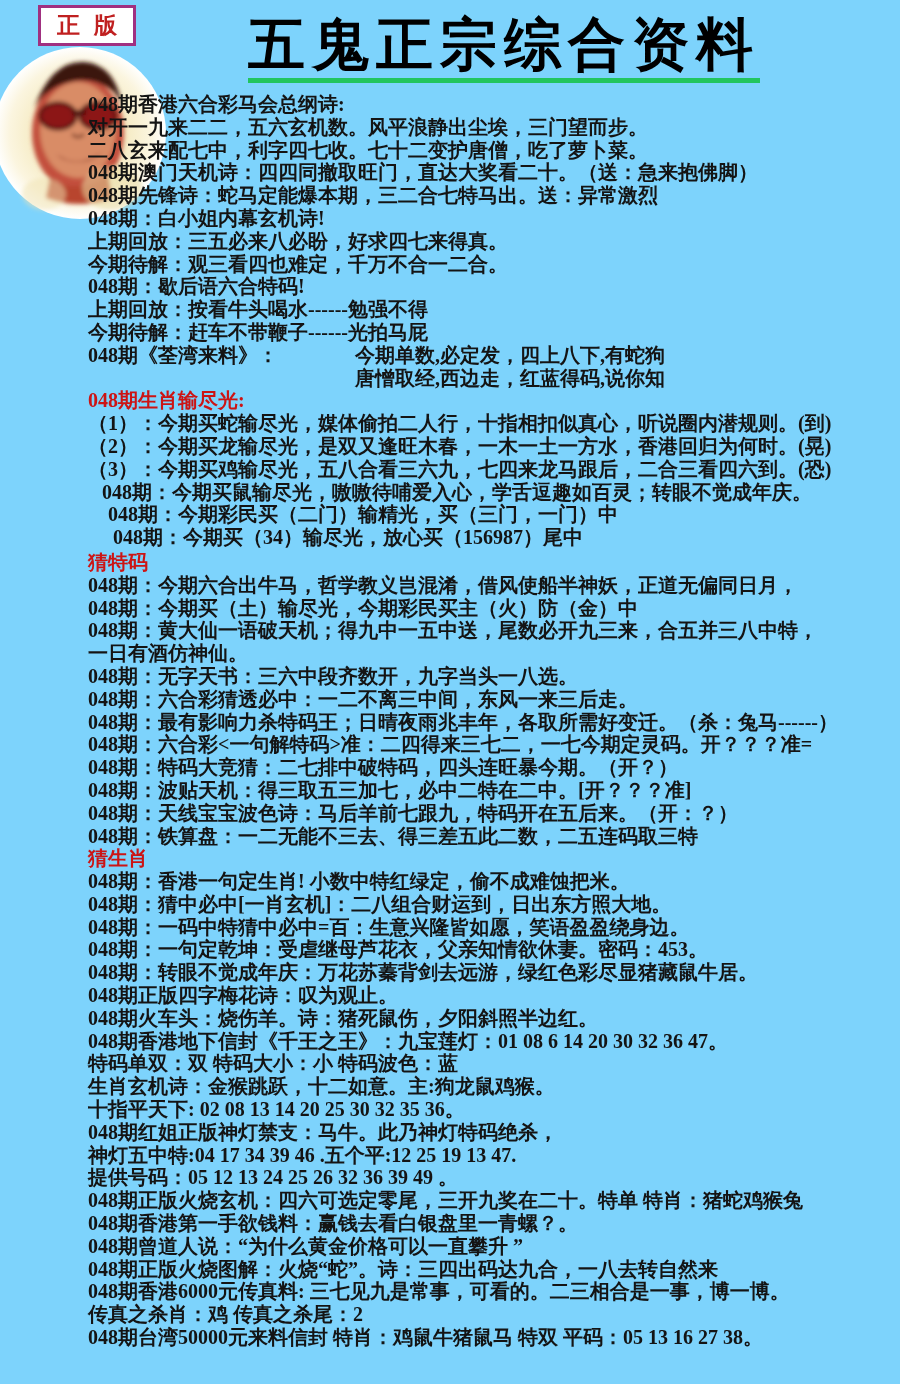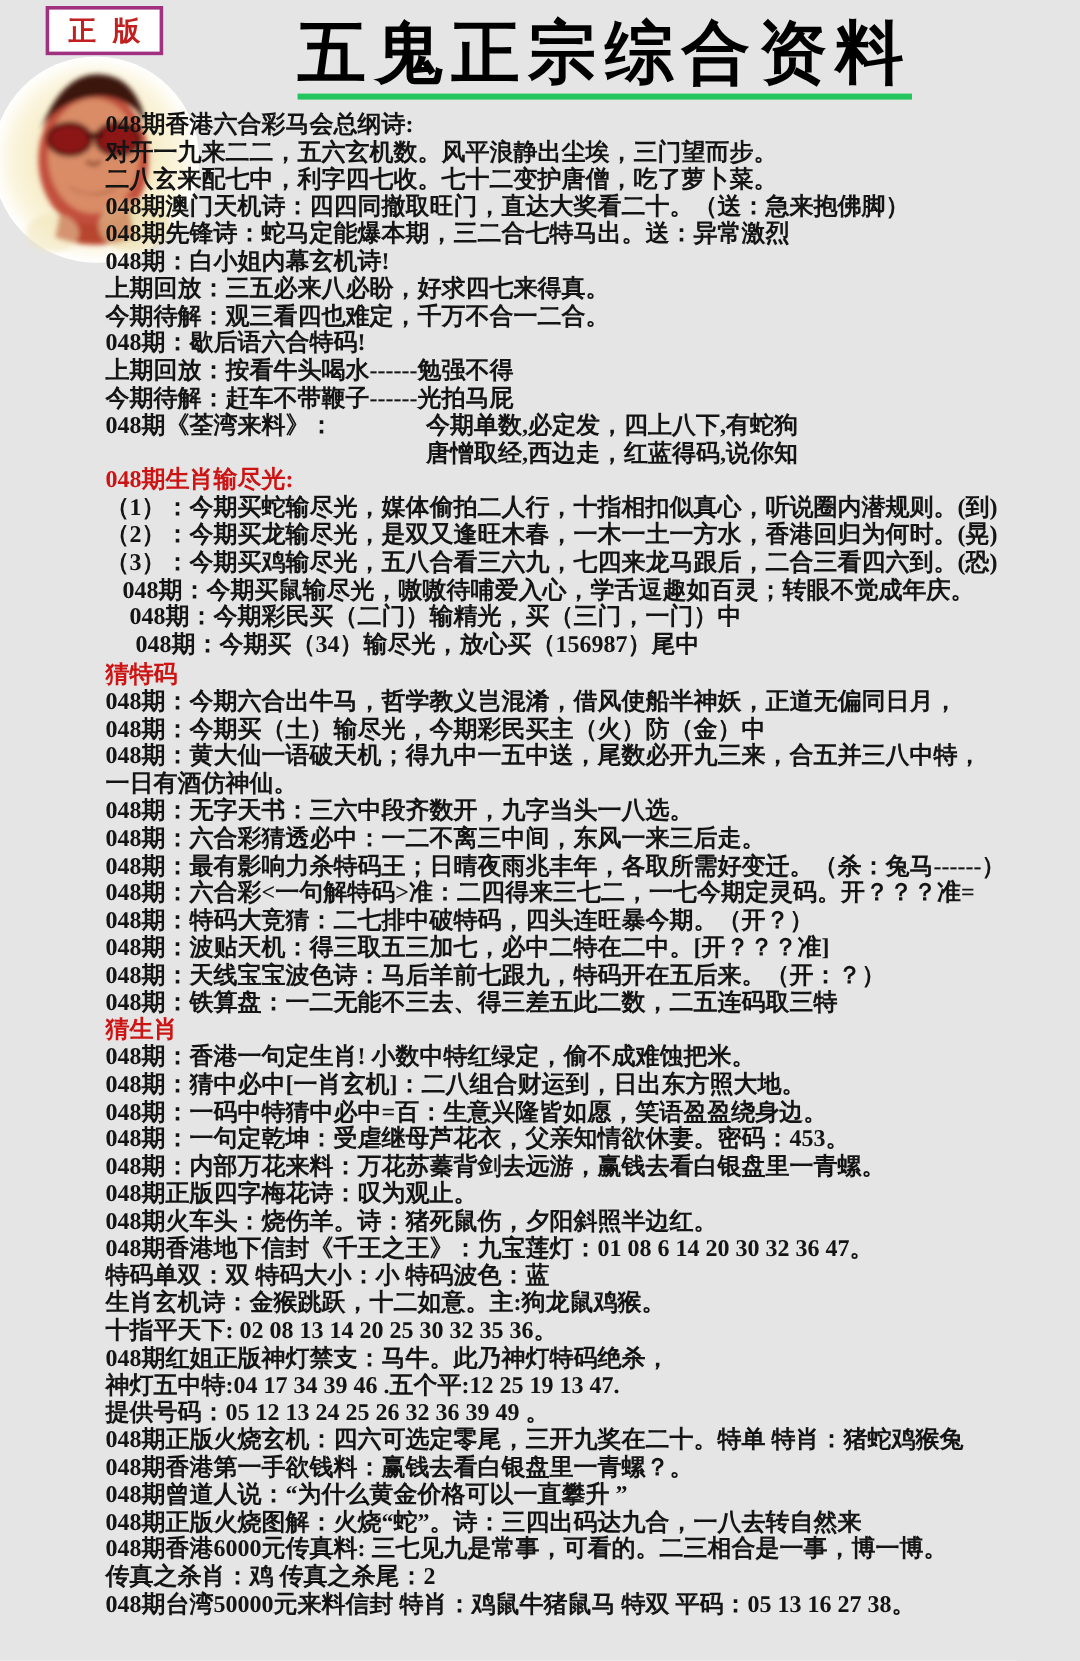--- a/index.html
+++ b/index.html
@@ -1,18 +1,18 @@
 <!DOCTYPE html>
 <html><head>
 <meta charset="utf-8">
 <style>
   html,body{margin:0;padding:0;}
   body{width:900px;height:1384px;background:#ffffff;position:relative;overflow:hidden;
        font-family:"Liberation Serif","DejaVu Serif",serif;}
-  .page{position:absolute;inset:0;background:#e5e5e5;}
+  .page{position:absolute;inset:0;background:#7dd3fc;}
   .badge{position:absolute;left:38px;top:5px;width:92px;height:35px;background:#ffffff;
          border:3px solid #a03080;display:flex;align-items:center;justify-content:center;z-index:3;}
   .badge span{color:#c02020;font-size:23px;font-weight:bold;letter-spacing:14px;padding-left:14px;}
   .photo{position:absolute;left:-8px;top:38px;width:180px;height:185px;z-index:1;}
   .title{position:absolute;left:248px;top:14px;margin:0;color:#000;font-weight:bold;
          font-size:57px;letter-spacing:7px;line-height:1.1;z-index:2;
          border-bottom:5px solid #22c55e;padding-bottom:1px;white-space:nowrap;}
   .content{position:absolute;left:88px;top:93px;width:812px;z-index:2;color:#141414;
            font-size:20px;font-weight:bold;line-height:22.8px;white-space:nowrap;}
   .line{position:relative;height:22.8px;}
@@ -92,21 +92,21 @@
       <div class="line">048期：六合彩&lt;一句解特码&gt;准：二四得来三七二，一七今期定灵码。开？？？准=</div>
       <div class="line">048期：特码大竞猜：二七排中破特码，四头连旺暴今期。（开？）</div>
       <div class="line">048期：波贴天机：得三取五三加七，必中二特在二中。[开？？？准]</div>
       <div class="line">048期：天线宝宝波色诗：马后羊前七跟九，特码开在五后来。（开：？）</div>
       <div class="line">048期：铁算盘：一二无能不三去、得三差五此二数，二五连码取三特</div>
       <div class="line red">猜生肖</div>
       <div class="line">048期：香港一句定生肖! 小数中特红绿定，偷不成难蚀把米。</div>
       <div class="line">048期：猜中必中[一肖玄机]：二八组合财运到，日出东方照大地。</div>
       <div class="line">048期：一码中特猜中必中=百：生意兴隆皆如愿，笑语盈盈绕身边。</div>
       <div class="line">048期：一句定乾坤：受虐继母芦花衣，父亲知情欲休妻。密码：453。</div>
-      <div class="line">048期：内部万花来料：万花苏蓁背剑去远游，赢钱去看白银盘里一青螺。</div>
+      <div class="line">048期：转眼不觉成年庆：万花苏蓁背剑去远游，绿红色彩尽显猪藏鼠牛居。</div>
       <div class="line">048期正版四字梅花诗：叹为观止。</div>
       <div class="line">048期火车头：烧伤羊。诗：猪死鼠伤，夕阳斜照半边红。</div>
       <div class="line">048期香港地下信封《千王之王》：九宝莲灯：01 08 6 14 20 30 32 36 47。</div>
       <div class="line">特码单双：双 特码大小：小 特码波色：蓝</div>
       <div class="line">生肖玄机诗：金猴跳跃，十二如意。主:狗龙鼠鸡猴。</div>
       <div class="line">十指平天下: 02 08 13 14 20 25 30 32 35 36。</div>
       <div class="line">048期红姐正版神灯禁支：马牛。此乃神灯特码绝杀，</div>
       <div class="line">神灯五中特:04 17 34 39 46 .五个平:12 25 19 13 47.</div>
       <div class="line">提供号码：05 12 13 24 25 26 32 36 39 49 。</div>
       <div class="line">048期正版火烧玄机：四六可选定零尾，三开九奖在二十。特单 特肖：猪蛇鸡猴兔</div>

